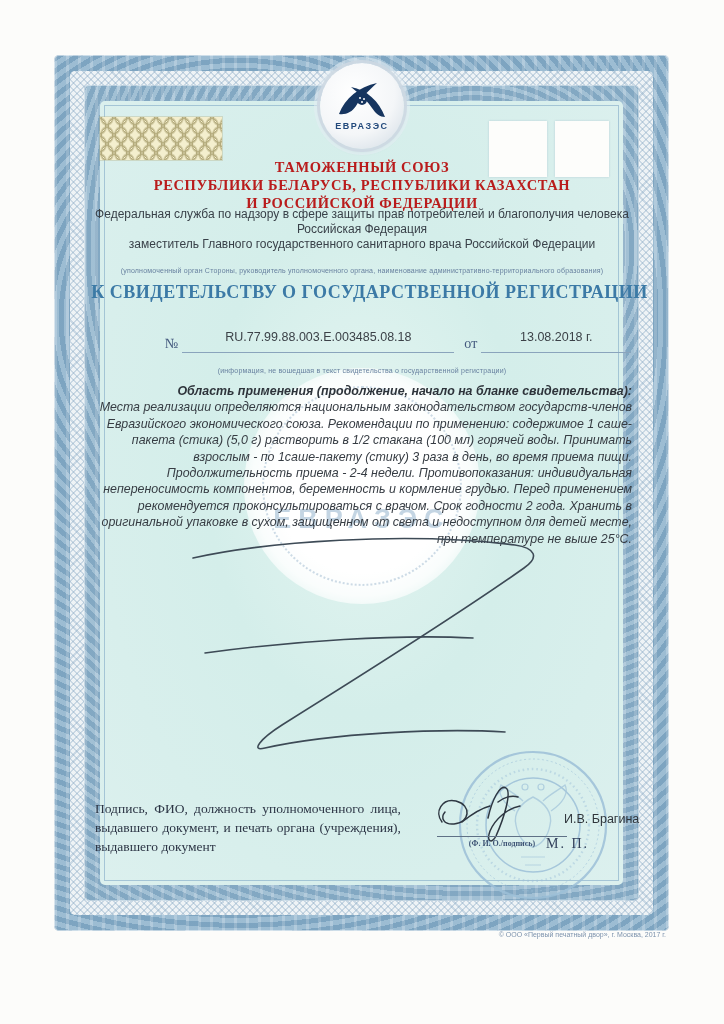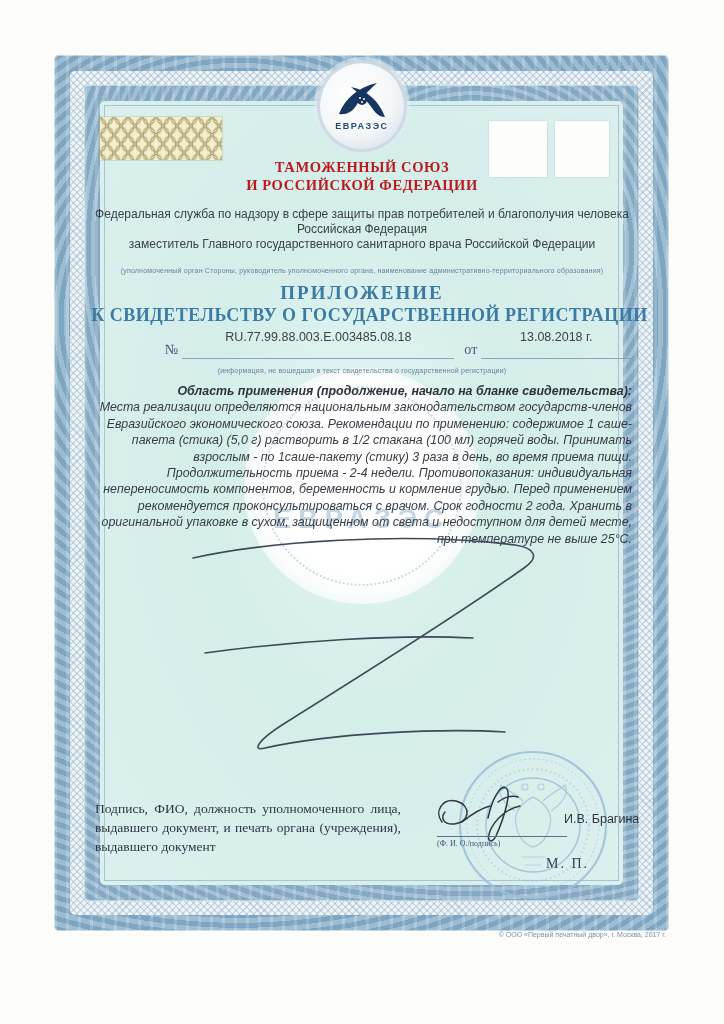--- a/index.html
+++ b/index.html
@@ -74,21 +74,21 @@
   .cap1{top:267px;}
   .cap2{top:367px;}
   .doctitle{top:281px;font-family:"Liberation Serif",serif;font-weight:bold;color:#3c7aa6;}
   .doctitle .t1{font-size:19px;line-height:23px;letter-spacing:2px;}
   .doctitle .t2{font-size:18px;line-height:23px;letter-spacing:.5px;margin-left:15px;}
   .numrow{
     position:absolute;left:165px;top:330px;width:474px;display:flex;align-items:flex-end;z-index:4;
   }
   .numrow .lbl{font-family:"Liberation Serif",serif;font-size:14px;color:#44597e;padding:0 4px 1px 0;}
   .numrow .lbl.ot{padding:0 4px 1px 10px;}
-  .numrow .u{border-bottom:1px solid #8aa4bc;text-align:center;font-size:12.5px;color:#3c4248;padding-bottom:14px;}
+  .numrow .u{border-bottom:1px solid #8aa4bc;text-align:center;font-size:12.5px;color:#3c4248;padding-bottom:8px;}
   .numrow .u.num{flex:0 0 272px;}
   .numrow .u.date{flex:0 0 150px;}
   .bodytext{
     position:absolute;left:95px;top:383px;width:537px;z-index:3;
     font-size:12.4px;line-height:16.4px;color:#363c43;text-align:right;font-style:italic;
   }
   .bodytext .lead{font-weight:bold;color:#2e343b;}
   
   .watermark{
     position:absolute;left:244px;top:368px;width:236px;height:236px;border-radius:50%;z-index:1;
@@ -105,22 +105,22 @@
   
   .footer-caption{
     position:absolute;left:95px;top:799px;width:306px;z-index:4;
     font-family:"Liberation Serif",serif;font-size:13.5px;line-height:19px;color:#2c3545;
     text-align:justify;
   }
   .stamp{position:absolute;left:443px;top:745px;z-index:2;}
   .scrawl{position:absolute;left:432px;top:778px;z-index:4;}
   .signer-name{position:absolute;left:534px;top:812px;font-size:12.5px;color:#2f353b;z-index:4;margin-left:30px;}
   .sigline{position:absolute;left:437px;top:836px;width:130px;border-top:1px solid #5f7186;z-index:4;}
-  .sigcap{position:absolute;left:437px;top:839px;width:130px;font-family:"Liberation Serif",serif;font-size:8px;color:#3f5576;z-index:4;}
-  .mp{position:absolute;left:546px;top:856px;font-family:"Liberation Serif",serif;font-size:14px;letter-spacing:2px;color:#33415c;z-index:4;}
+  .sigcap{position:absolute;left:437px;top:839px;width:130px;text-align:center;font-family:"Liberation Serif",serif;font-size:8px;color:#3f5576;z-index:4;font-weight:bold;}
+  .mp{position:absolute;left:546px;top:836px;font-family:"Liberation Serif",serif;font-size:14px;letter-spacing:2px;color:#33415c;z-index:4;}
   .imprint{position:absolute;left:400px;top:931px;width:266px;text-align:right;font-size:7px;color:#7d93ad;}
 </style>
 </head>
 <body>
 
 <div class="page">
 
   <div class="frame">
     <div class="band band-outer"></div>
     <div class="band band-white"></div>
@@ -139,33 +139,33 @@
     </svg>
     <div class="emblem-label">ЕВРАЗЭС</div>
   </div>
 
   <div class="sec-box"></div>
   <div class="white-box b1"></div>
   <div class="white-box b2"></div>
 
   <div class="centerblock union">
     <div>ТАМОЖЕННЫЙ СОЮЗ</div>
+    <div>РЕСПУБЛИКИ БЕЛАРУСЬ, РЕСПУБЛИКИ КАЗАХСТАН</div>
     <div>И РОССИЙСКОЙ ФЕДЕРАЦИИ</div>
   </div>
 
   <div class="centerblock agency">
     <div>Федеральная служба по надзору в сфере защиты прав потребителей и благополучия человека</div>
     <div>Российская Федерация</div>
     <div>заместитель Главного государственного санитарного врача Российской Федерации</div>
   </div>
 
   <div class="centerblock cap cap1">(уполномоченный орган Стороны, руководитель уполномоченного органа, наименование административно-территориального образования)</div>
 
   <div class="centerblock doctitle">
-    <div class="t1">ПРИЛОЖЕНИЕ</div>
     <div class="t2">К СВИДЕТЕЛЬСТВУ О ГОСУДАРСТВЕННОЙ РЕГИСТРАЦИИ</div>
   </div>
 
   <div class="numrow">
     <span class="lbl">№</span>
     <span class="u num">RU.77.99.88.003.E.003485.08.18</span>
     <span class="lbl ot">от</span>
     <span class="u date">13.08.2018 г.</span>
   </div>
 

